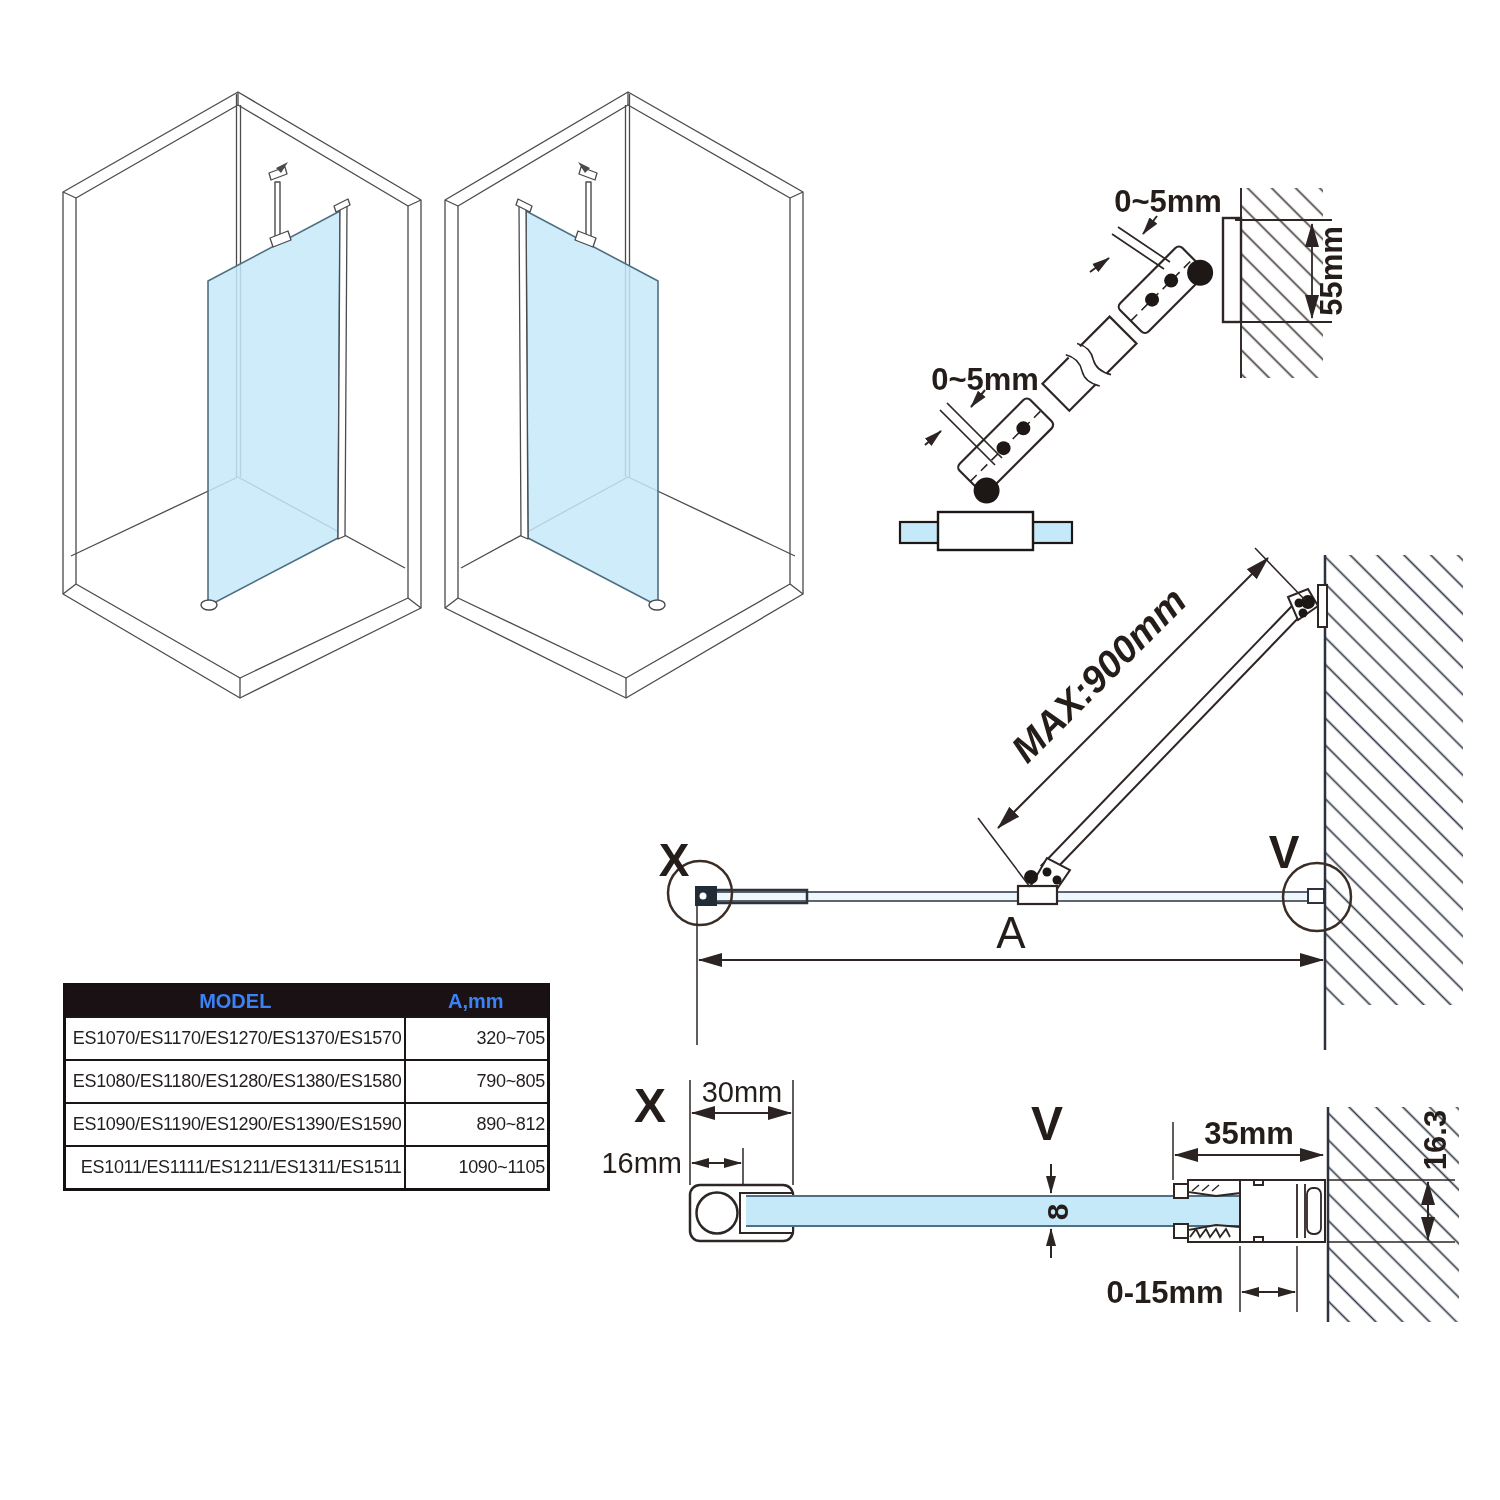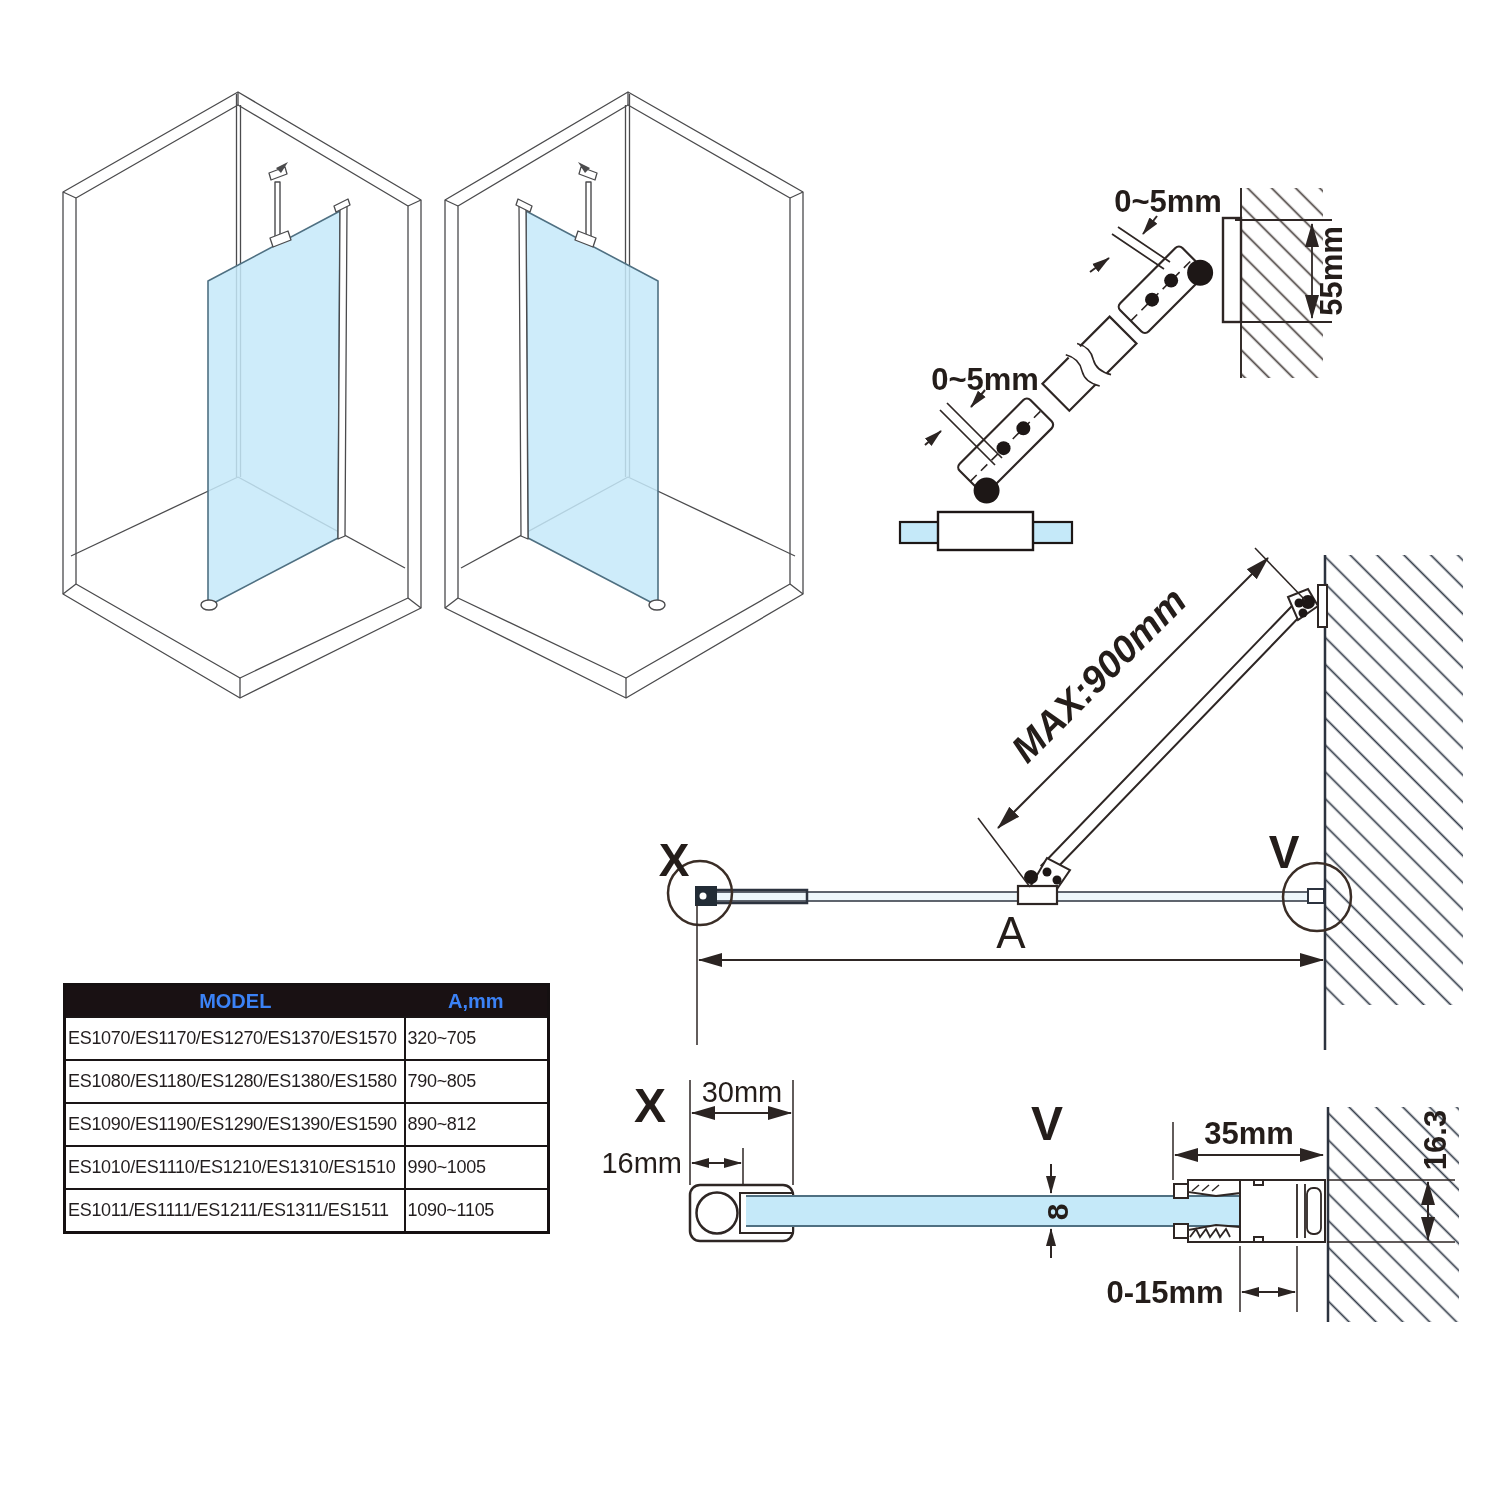--- a/index.html
+++ b/index.html
@@ -6,21 +6,21 @@
   body{width:1500px;height:1500px;position:relative;font-family:"Liberation Sans",sans-serif;overflow:hidden;}
   .abs{position:absolute;}
   svg text{fill:#241d1a;}
   .dimtxt{font-weight:bold;}
   .dimtxt-reg{font-weight:normal;}
   .callout{font-weight:bold;}
   
   #spec-table{border-collapse:collapse;table-layout:fixed;width:484px;background:#fff;
     border:3px solid #151011;}
   #spec-table th{background:#191113;color:#3b82f6;font-size:20px;font-weight:bold;height:30px;padding:0;}
-  #spec-table td{border:2px solid #1a1516;font-size:18px;color:#221d1e;text-align:left;
+  #spec-table td{border:2px solid #1a1516;font-size:18px;color:#221d1e;text-align:right;
     height:41px;padding:0 2px;letter-spacing:-0.3px;white-space:nowrap;}
   #spec-table col.c1{width:340px;}
   #spec-table col.c2{width:144px;}
 </style>
 </head>
 <body>
 
 <svg class="abs" width="0" height="0" aria-hidden="true">
   <defs>
     <marker id="ah" viewBox="0 0 24 16" refX="23" refY="8" markerWidth="24" markerHeight="16" markerUnits="userSpaceOnUse" orient="auto-start-reverse">
@@ -231,21 +231,17 @@
     </tr>
     <tr>
       <td>ES1080/ES1180/ES1280/ES1380/ES1580</td>
       <td>790~805</td>
     </tr>
     <tr>
       <td>ES1090/ES1190/ES1290/ES1390/ES1590</td>
       <td>890~812</td>
     </tr>
     <tr>
-      <td>ES1010/ES1110/ES1210/ES1310/ES1510</td>
-      <td>990~1005</td>
-    </tr>
-    <tr>
       <td>ES1011/ES1111/ES1211/ES1311/ES1511</td>
       <td>1090~1105</td>
     </tr>
   </tbody>
 </table>
 
 </body></html>

